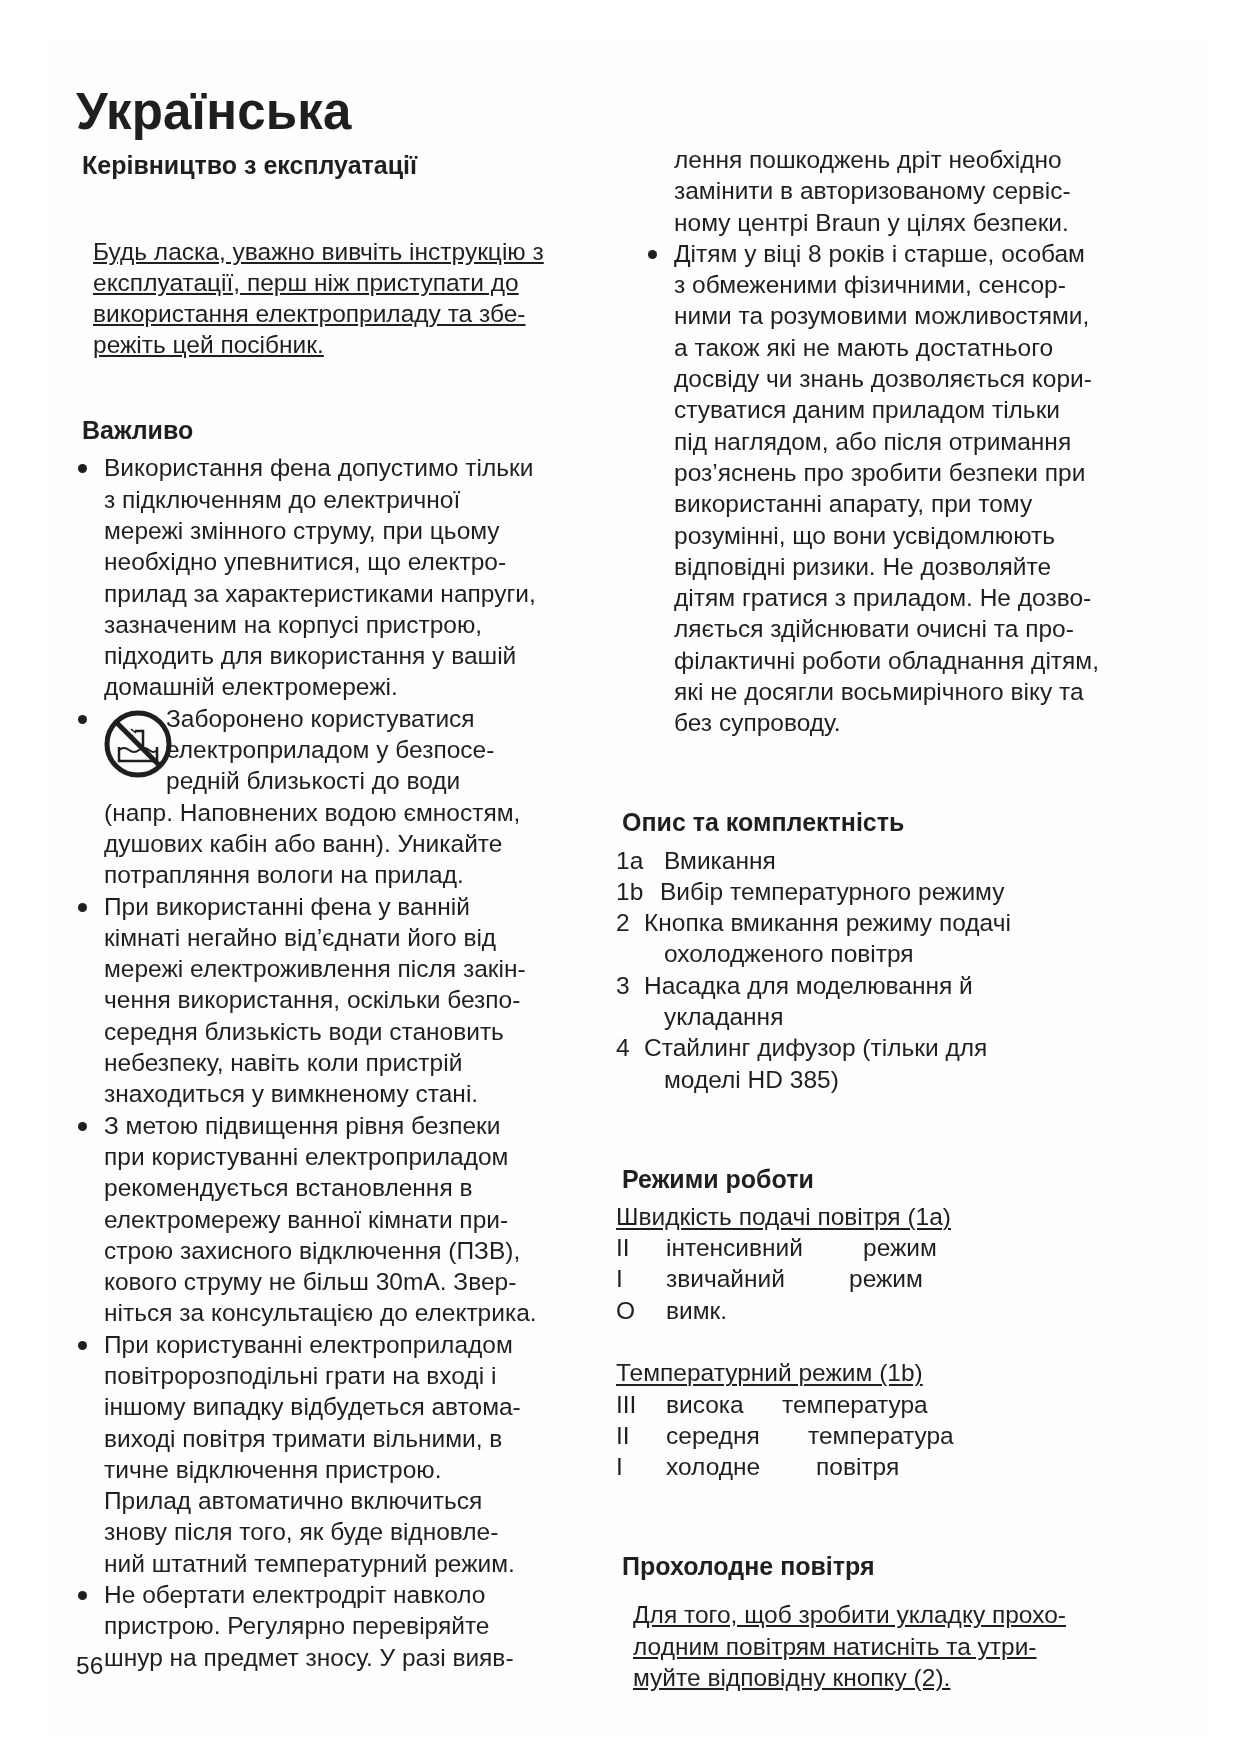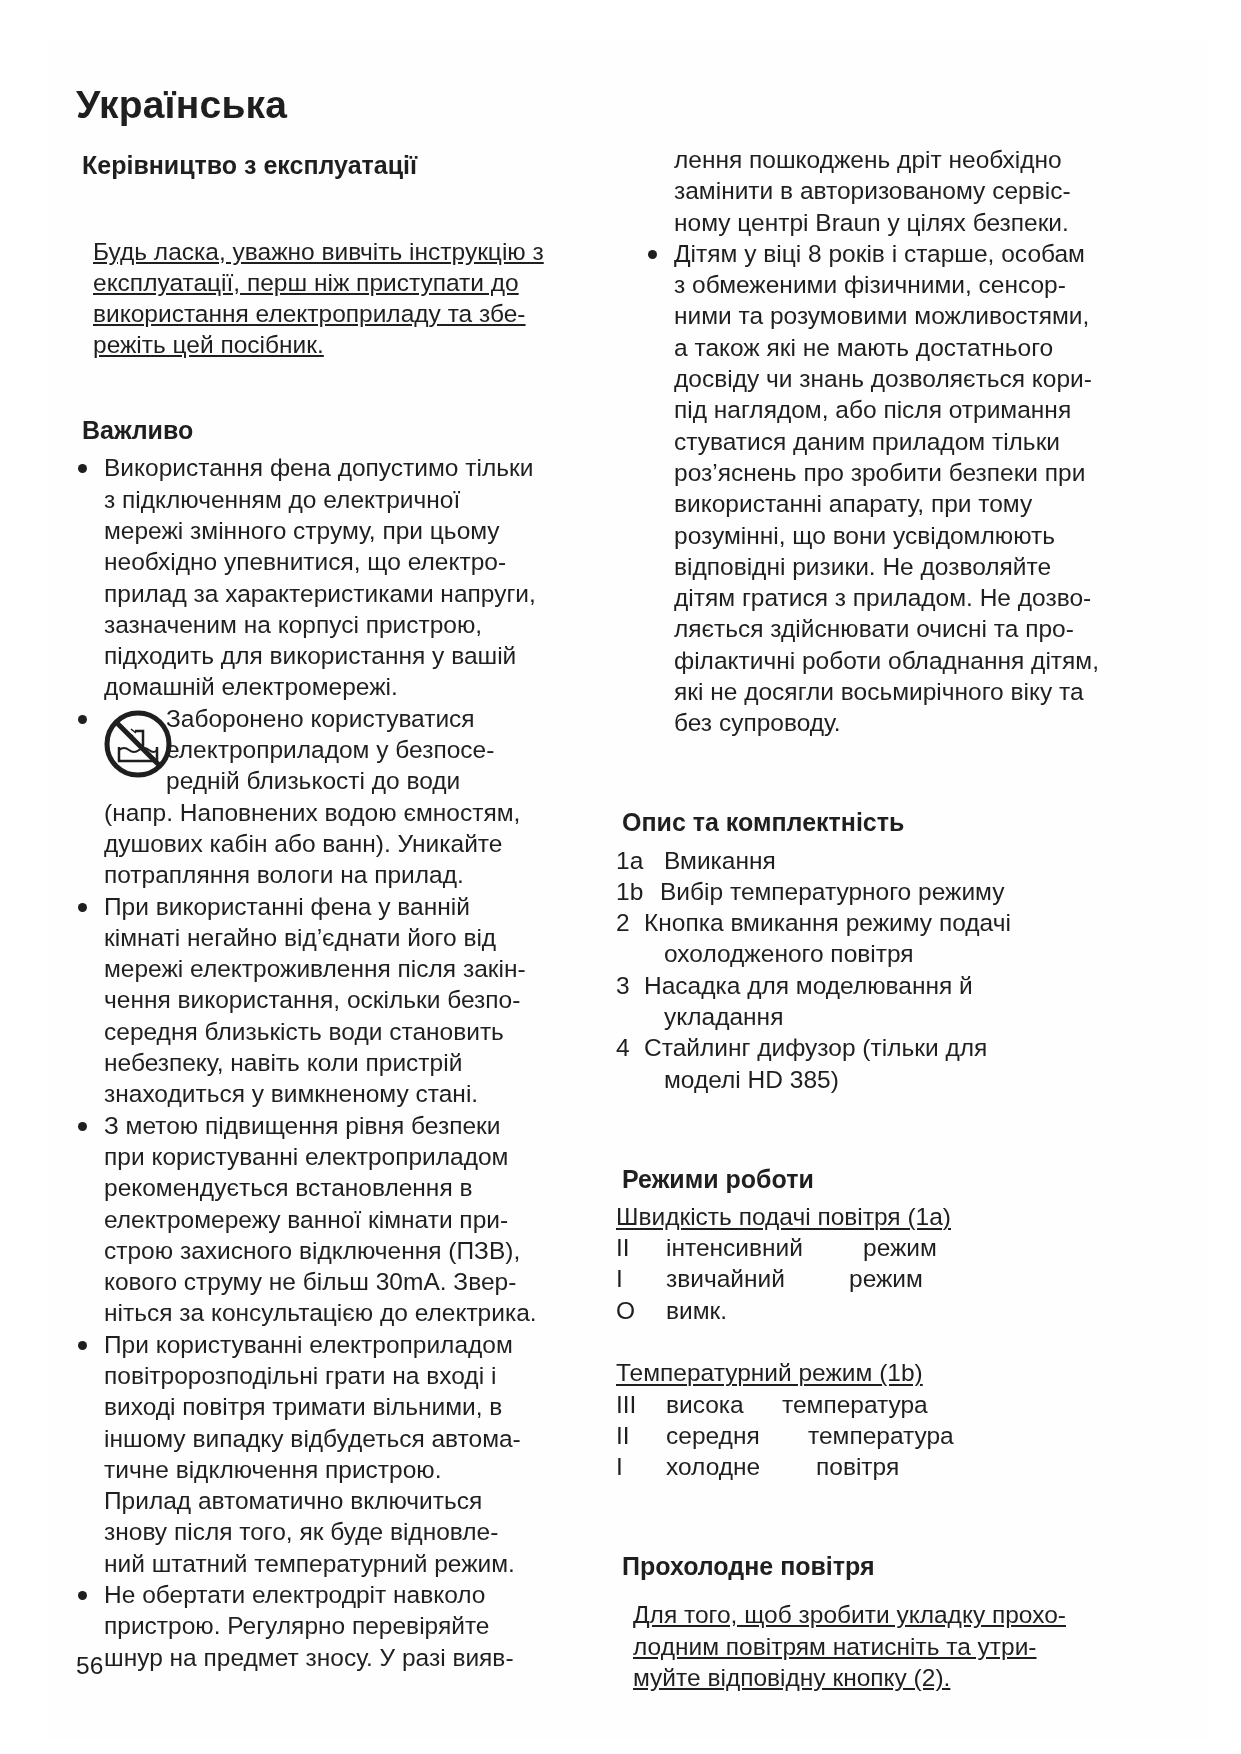--- a/index.html
+++ b/index.html
@@ -20,21 +20,21 @@
       left: 48px;
       top: 40px;
       width: 1160px;
       height: 1700px;
       background: #fefefe;
     }
     .title {
       position: absolute;
       left: 76px;
       top: 84px;
-      font-size: 39px;
+      font-size: 51px;
       font-weight: bold;
       letter-spacing: 0.2px;
       margin: 0;
       line-height: 1.1;
       text-align: right;
     }
     .col {
       position: absolute;
       font-size: 24.5px;
       line-height: 31.3px;
@@ -170,22 +170,22 @@
     <span class="line">електромережу ванної кімнати при-</span>
     <span class="line">строю захисного відключення (ПЗВ),</span>
     <span class="line">кового струму не більш 30mA. Звер-</span>
     <span class="line">ніться за консультацією до електрика.</span>
   </div>
 
   <div class="bullet-item">
     <span class="bullet-dot"></span>
     <span class="line">При користуванні електроприладом</span>
     <span class="line">повітророзподільні грати на вході і</span>
+    <span class="line">іншому випадку відбудеться автома-</span>
     <span class="line">виході повітря тримати вільними, в</span>
-    <span class="line">іншому випадку відбудеться автома-</span>
     <span class="line">тичне відключення пристрою.</span>
     <span class="line">Прилад автоматично включиться</span>
     <span class="line">знову після того, як буде відновле-</span>
     <span class="line">ний штатний температурний режим.</span>
   </div>
 
   <div class="bullet-item">
     <span class="bullet-dot"></span>
     <span class="line">Не обертати електродріт навколо</span>
     <span class="line">пристрою. Регулярно перевіряйте</span>
@@ -200,22 +200,22 @@
     <span class="line">ному центрі Braun у цілях безпеки.</span>
   </div>
 
   <div class="bullet-item">
     <span class="bullet-dot"></span>
     <span class="line">Дітям у віці 8 років і старше, особам</span>
     <span class="line">з обмеженими фізичними, сенсор-</span>
     <span class="line">ними та розумовими можливостями,</span>
     <span class="line">а також які не мають достатнього</span>
     <span class="line">досвіду чи знань дозволяється кори-</span>
+    <span class="line">стуватися даним приладом тільки</span>
     <span class="line">під наглядом, або після отримання</span>
-    <span class="line">стуватися даним приладом тільки</span>
     <span class="line">роз’яснень про зробити безпеки при</span>
     <span class="line">використанні апарату, при тому</span>
     <span class="line">розумінні, що вони усвідомлюють</span>
     <span class="line">відповідні ризики. Не дозволяйте</span>
     <span class="line">дітям гратися з приладом. Не дозво-</span>
     <span class="line">ляється здійснювати очисні та про-</span>
     <span class="line">філактичні роботи обладнання дітям,</span>
     <span class="line">які не досягли восьмирічного віку та</span>
     <span class="line">без супроводу.</span>
   </div>

